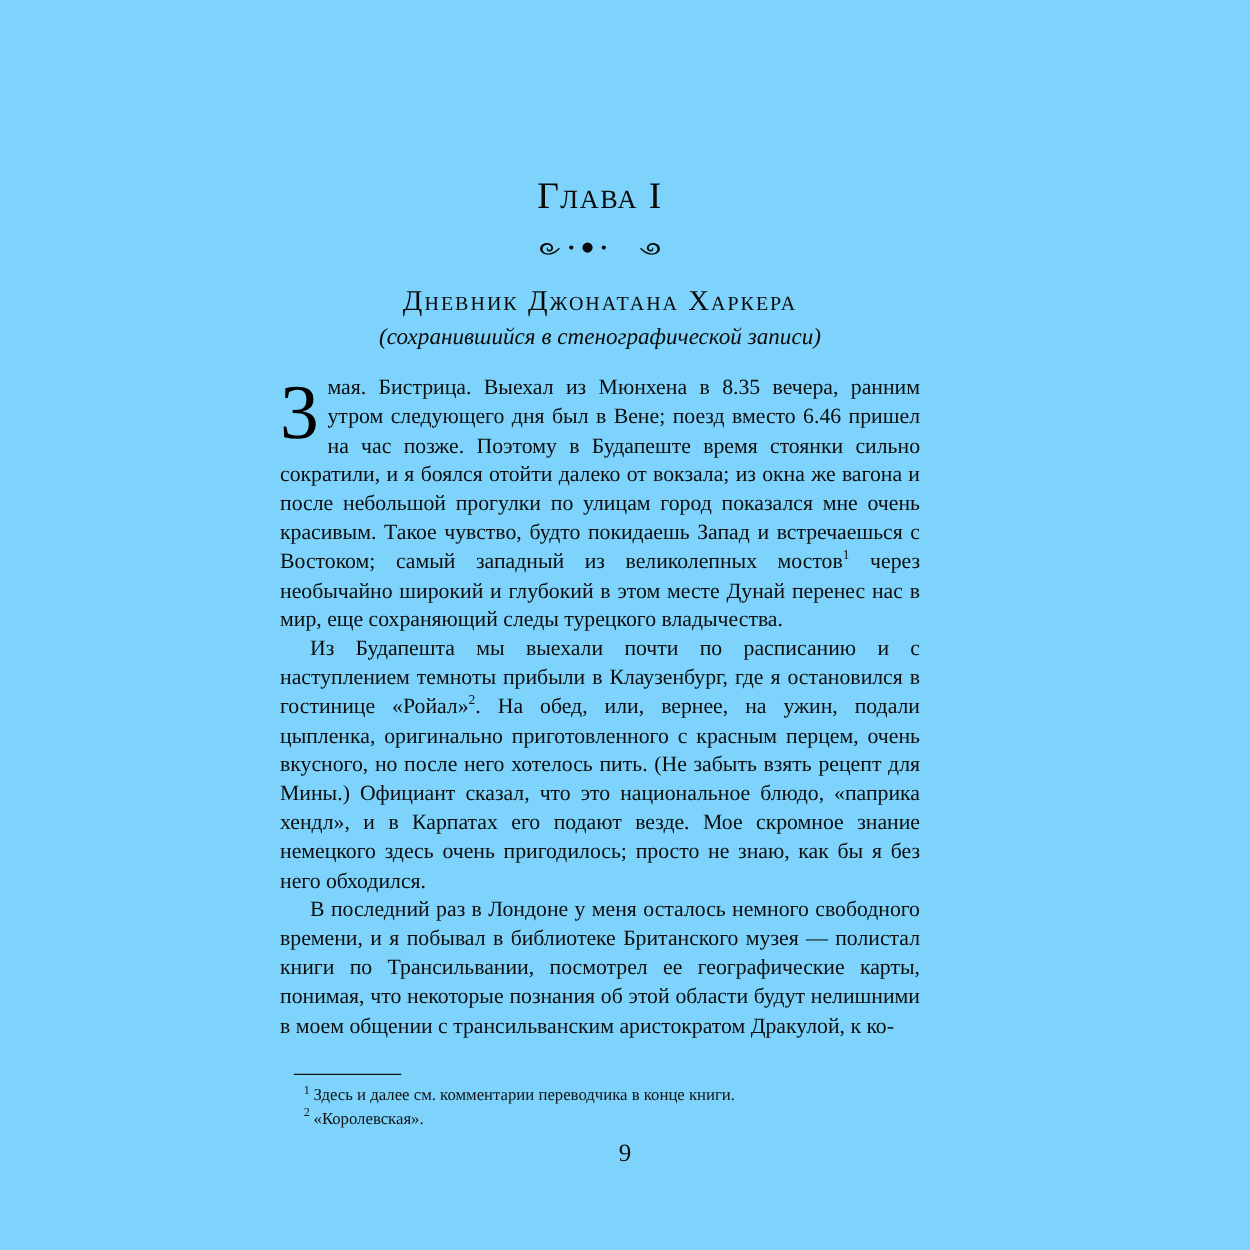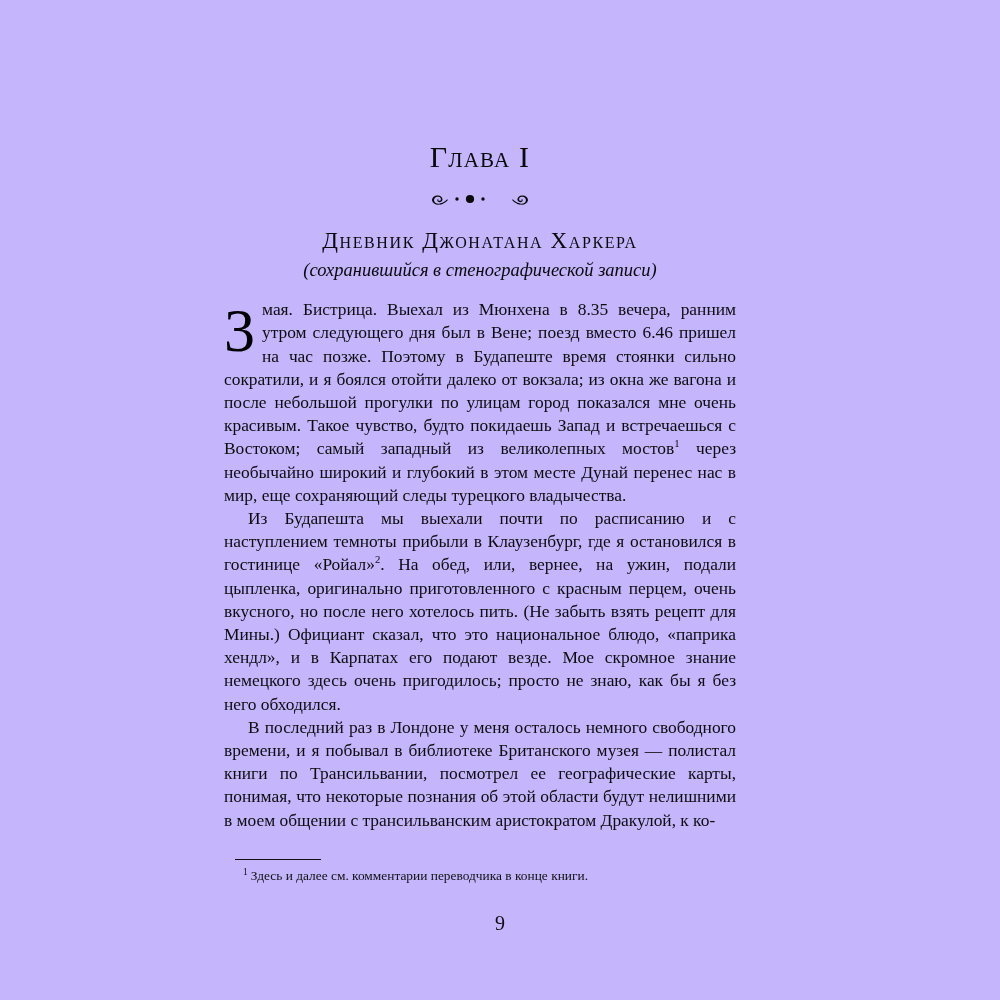--- a/index.html
+++ b/index.html
@@ -12,21 +12,21 @@
     height: 1000px;
     overflow: hidden;
     font-family: "Liberation Serif", "DejaVu Serif", serif;
     color: #0d0d0d;
   }
 
   .page {
     position: relative;
     width: 1000px;
     height: 1000px;
-    background: #c4b5fd;
+    background: #7dd3fc;
   }
 
   .text-block {
     position: absolute;
     left: 224px;
     top: 140px;
     width: 512px;
   }
 
   
@@ -187,17 +187,18 @@
       <p>В последний раз в Лондоне у меня осталось немного свободного времени, и я побывал в библиотеке Британского музея — полистал книги по Трансильвании, посмотрел ее географические карты, понимая, что некоторые познания об этой области будут нелишними в моем общении с трансильванским аристократом Дракулой, к ко-</p>
 
     </div>
   </div>
 
   <div class="footnotes">
     <div class="footnote-rule"></div>
 
     <p class="footnote"><sup>1</sup><span>Здесь и далее см. комментарии переводчика в конце книги.</span></p>
 
+    <p class="footnote"><sup>2</sup><span>«Королевская».</span></p>
   </div>
 
   <div class="folio">9</div>
 
 </div>
 
 </body></html>

